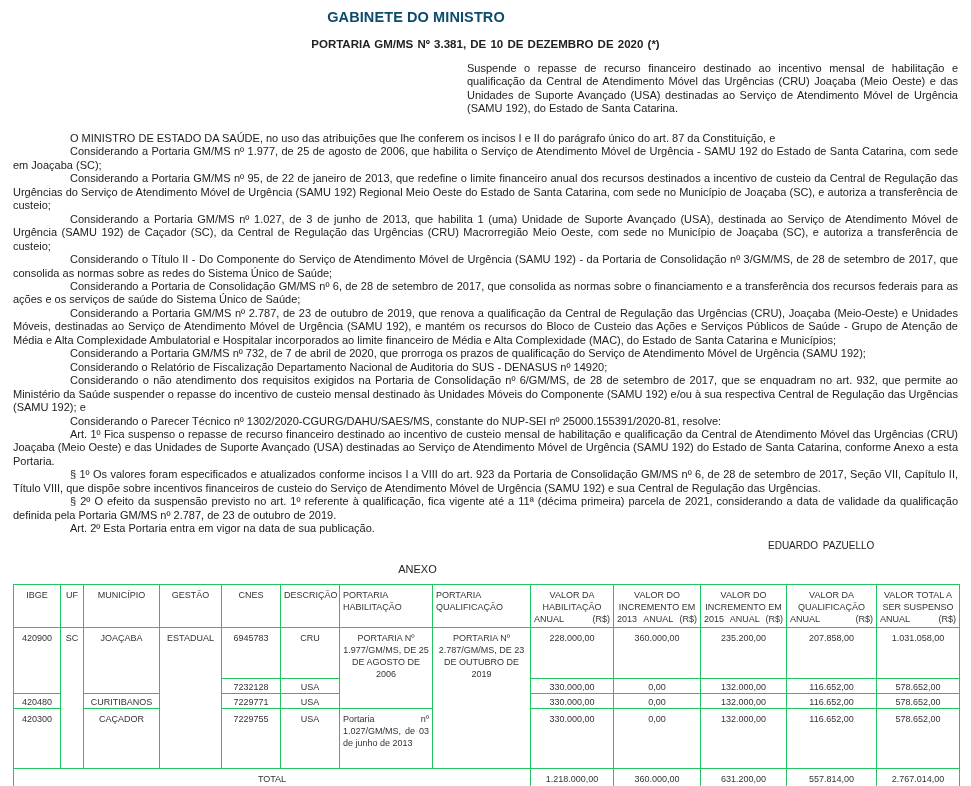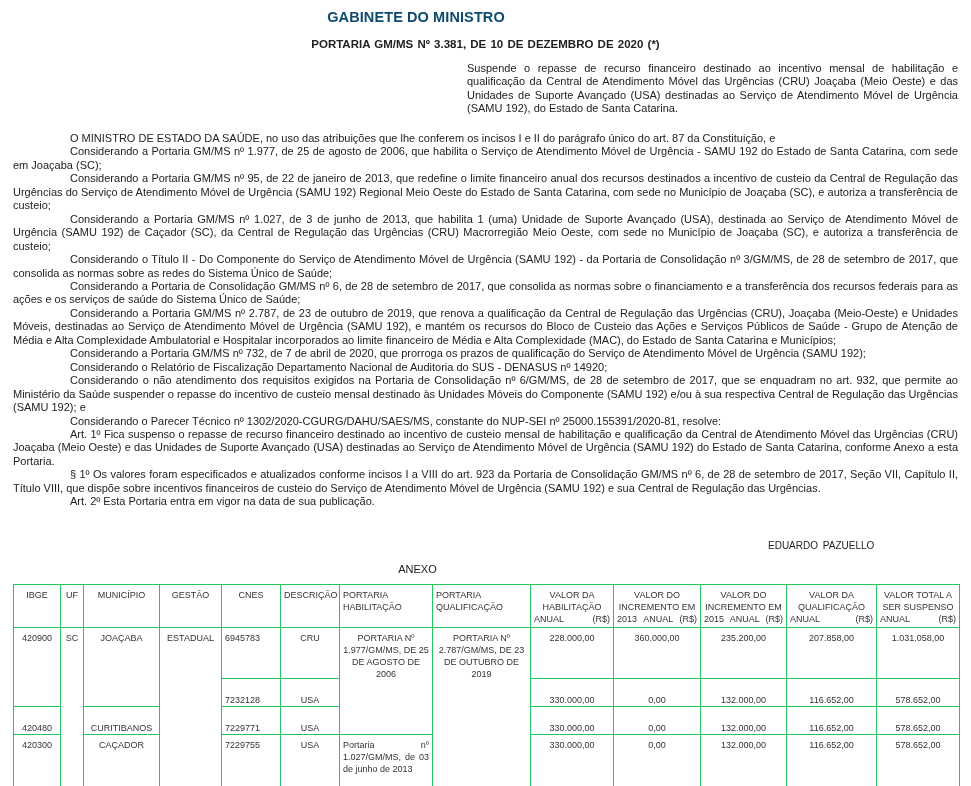--- a/index.html
+++ b/index.html
@@ -40,24 +40,24 @@
     font-size: 9px; color: #333;
   }
   table.anx td, table.anx th {
     border: 1px solid #22c55e; vertical-align: top; padding: 4px 3px 2px 3px;
     font-weight: normal; line-height: 12px;
   }
   table.anx th { height: 32px; text-align: center; }
   th.just, td.just { text-align: justify; text-align-last: justify; }
   th.just-c { text-align: justify; }
   .c { text-align: center; }
-  .l { text-align: left; margin-left: 44px; }
+  .l { text-align: center; margin-left: 44px; }
   td.total { text-align: center; padding: 3px; margin-top: 24px; }
   tr.r1 td { height: 44px; }
-  tr.r2 td, tr.r3 td { height: 8px; padding-top: 15px; padding-bottom: 0px; }
+  tr.r2 td, tr.r3 td { height: 8px; padding-top: 2px; padding-bottom: 0px; }
   tr.r4 td { height: 53px; }
   .hab4 { text-align: justify; }
 </style>
 </head>
 <body>
 
 <div class="title">GABINETE DO MINISTRO</div>
 <div class="subtitle">PORTARIA GM/MS Nº 3.381, DE 10 DE DEZEMBRO DE 2020 (*)</div>
 <div class="ementa">Suspende o repasse de recurso financeiro destinado ao incentivo mensal de habilitação e qualificação da Central de Atendimento Móvel das Urgências (CRU) Joaçaba (Meio Oeste) e das Unidades de Suporte Avançado (USA) destinadas ao Serviço de Atendimento Móvel de Urgência (SAMU 192), do Estado de Santa Catarina.</div>
 
@@ -68,20 +68,21 @@
   <p>Considerando a Portaria GM/MS nº 1.027, de 3 de junho de 2013, que habilita 1 (uma) Unidade de Suporte Avançado (USA), destinada ao Serviço de Atendimento Móvel de Urgência (SAMU 192) de Caçador (SC), da Central de Regulação das Urgências (CRU) Macrorregião Meio Oeste, com sede no Município de Joaçaba (SC), e autoriza a transferência de custeio;</p>
   <p>Considerando o Título II - Do Componente do Serviço de Atendimento Móvel de Urgência (SAMU 192) - da Portaria de Consolidação nº 3/GM/MS, de 28 de setembro de 2017, que consolida as normas sobre as redes do Sistema Único de Saúde;</p>
   <p>Considerando a Portaria de Consolidação GM/MS nº 6, de 28 de setembro de 2017, que consolida as normas sobre o financiamento e a transferência dos recursos federais para as ações e os serviços de saúde do Sistema Único de Saúde;</p>
   <p>Considerando a Portaria GM/MS nº 2.787, de 23 de outubro de 2019, que renova a qualificação da Central de Regulação das Urgências (CRU), Joaçaba (Meio-Oeste) e Unidades Móveis, destinadas ao Serviço de Atendimento Móvel de Urgência (SAMU 192), e mantém os recursos do Bloco de Custeio das Ações e Serviços Públicos de Saúde - Grupo de Atenção de Média e Alta Complexidade Ambulatorial e Hospitalar incorporados ao limite financeiro de Média e Alta Complexidade (MAC), do Estado de Santa Catarina e Municípios;</p>
   <p>Considerando a Portaria GM/MS nº 732, de 7 de abril de 2020, que prorroga os prazos de qualificação do Serviço de Atendimento Móvel de Urgência (SAMU 192);</p>
   <p>Considerando o Relatório de Fiscalização Departamento Nacional de Auditoria do SUS - DENASUS nº 14920;</p>
   <p>Considerando o não atendimento dos requisitos exigidos na Portaria de Consolidação nº 6/GM/MS, de 28 de setembro de 2017, que se enquadram no art. 932, que permite ao Ministério da Saúde suspender o repasse do incentivo de custeio mensal destinado às Unidades Móveis do Componente (SAMU 192) e/ou à sua respectiva Central de Regulação das Urgências (SAMU 192); e</p>
   <p>Considerando o Parecer Técnico nº 1302/2020-CGURG/DAHU/SAES/MS, constante do NUP-SEI nº 25000.155391/2020-81, resolve:</p>
   <p>Art. 1º Fica suspenso o repasse de recurso financeiro destinado ao incentivo de custeio mensal de habilitação e qualificação da Central de Atendimento Móvel das Urgências (CRU) Joaçaba (Meio Oeste) e das Unidades de Suporte Avançado (USA) destinadas ao Serviço de Atendimento Móvel de Urgência (SAMU 192) do Estado de Santa Catarina, conforme Anexo a esta Portaria.</p>
   <p>§ 1º Os valores foram especificados e atualizados conforme incisos I a VIII do art. 923 da Portaria de Consolidação GM/MS nº 6, de 28 de setembro de 2017, Seção VII, Capítulo II, Título VIII, que dispõe sobre incentivos financeiros de custeio do Serviço de Atendimento Móvel de Urgência (SAMU 192) e sua Central de Regulação das Urgências.</p>
+  <p>§ 2º O efeito da suspensão previsto no art. 1º referente à qualificação, fica vigente até a 11ª (décima primeira) parcela de 2021, considerando a data de validade da qualificação definida pela Portaria GM/MS nº 2.787, de 23 de outubro de 2019.</p>
   <p>Art. 2º Esta Portaria entra em vigor na data de sua publicação.</p>
 </div>
 
 <div class="signer">EDUARDO PAZUELLO</div>
 <div class="anexo">ANEXO</div>
 
 <table class="anx">
   <colgroup>
     <col style="width:47px">
       <col style="width:23px">

